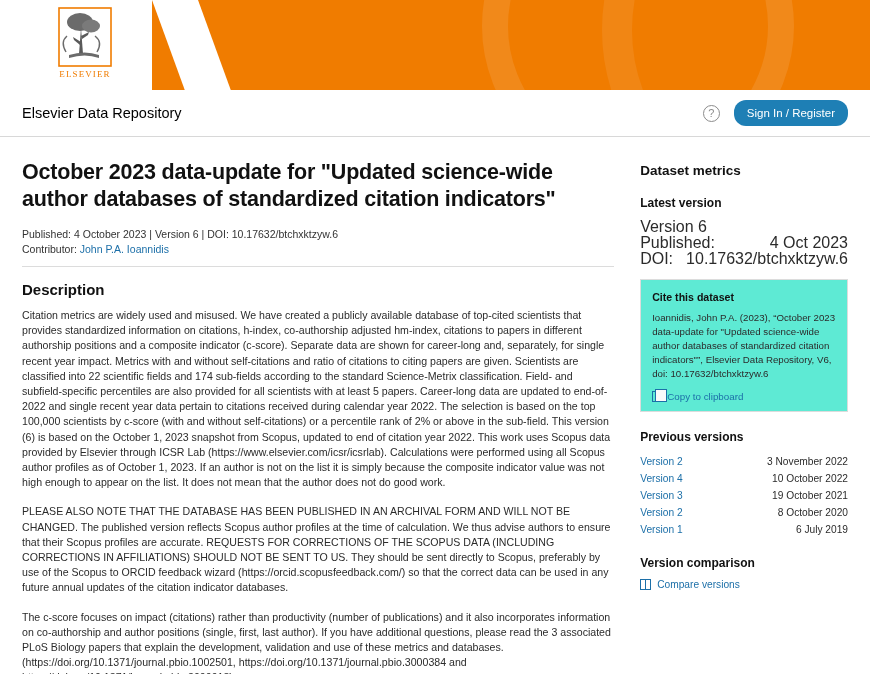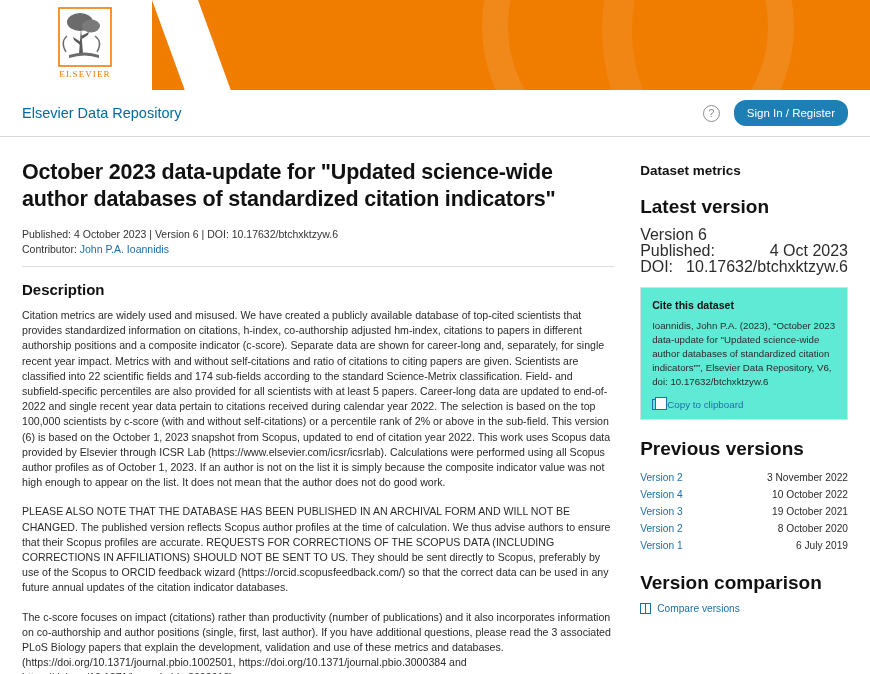--- a/index.html
+++ b/index.html
@@ -68,21 +68,21 @@
   
   .header {
     height: 47px;
     border-bottom: 1px solid #d8d8d8;
     display: flex;
     align-items: center;
     padding: 0 22px;
   }
   .repo-title {
     font-size: 14.5px;
-    color: #0369a1;
+    color: #000000;
   }
   .header-right {
     margin-left: auto;
     display: flex;
     align-items: center;
     gap: 14px;
   }
   .help-icon {
     width: 17px; height: 17px;
     border-radius: 50%;
@@ -147,21 +147,21 @@
   }
 
   
   .side-h {
     font-size: 13.5px;
     font-weight: bold;
     color: #111;
     margin: 0 0 10px 0;
   }
   .side-h2 {
-    font-size: 19px;
+    font-size: 12px;
     font-weight: bold;
     color: #111;
     margin: 18px 0 9px 0;
   }
   .kv {
     display: flex;
     justify-content: space-between;
     font-size: 16px;
     color: #2b2b2b;
     line-height: 16px;

